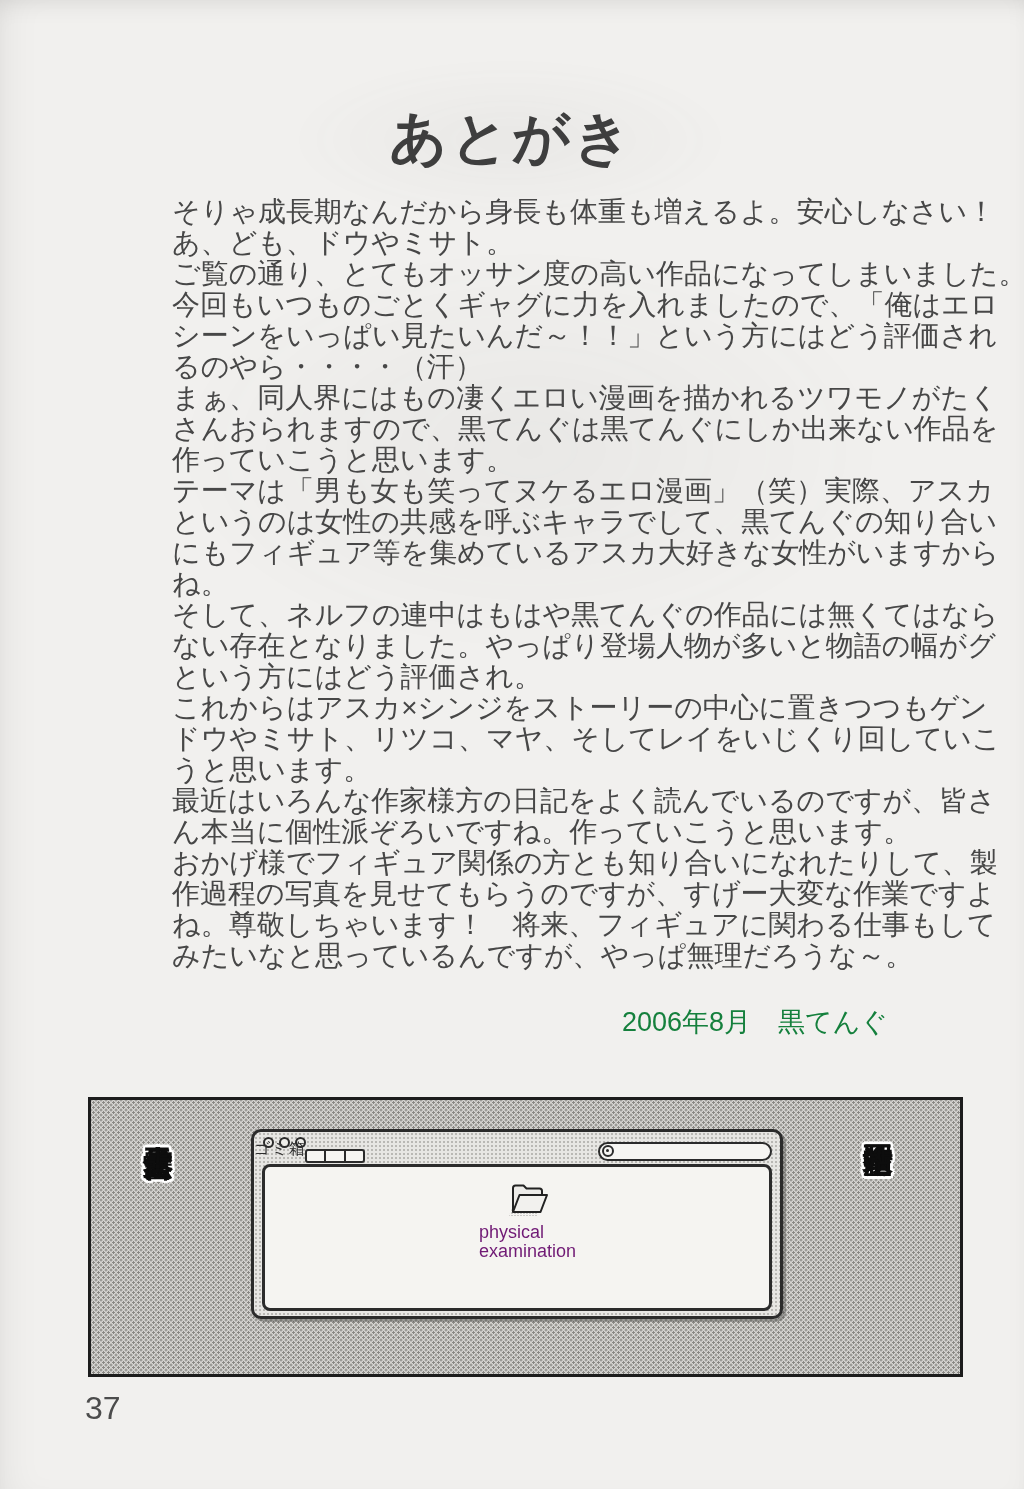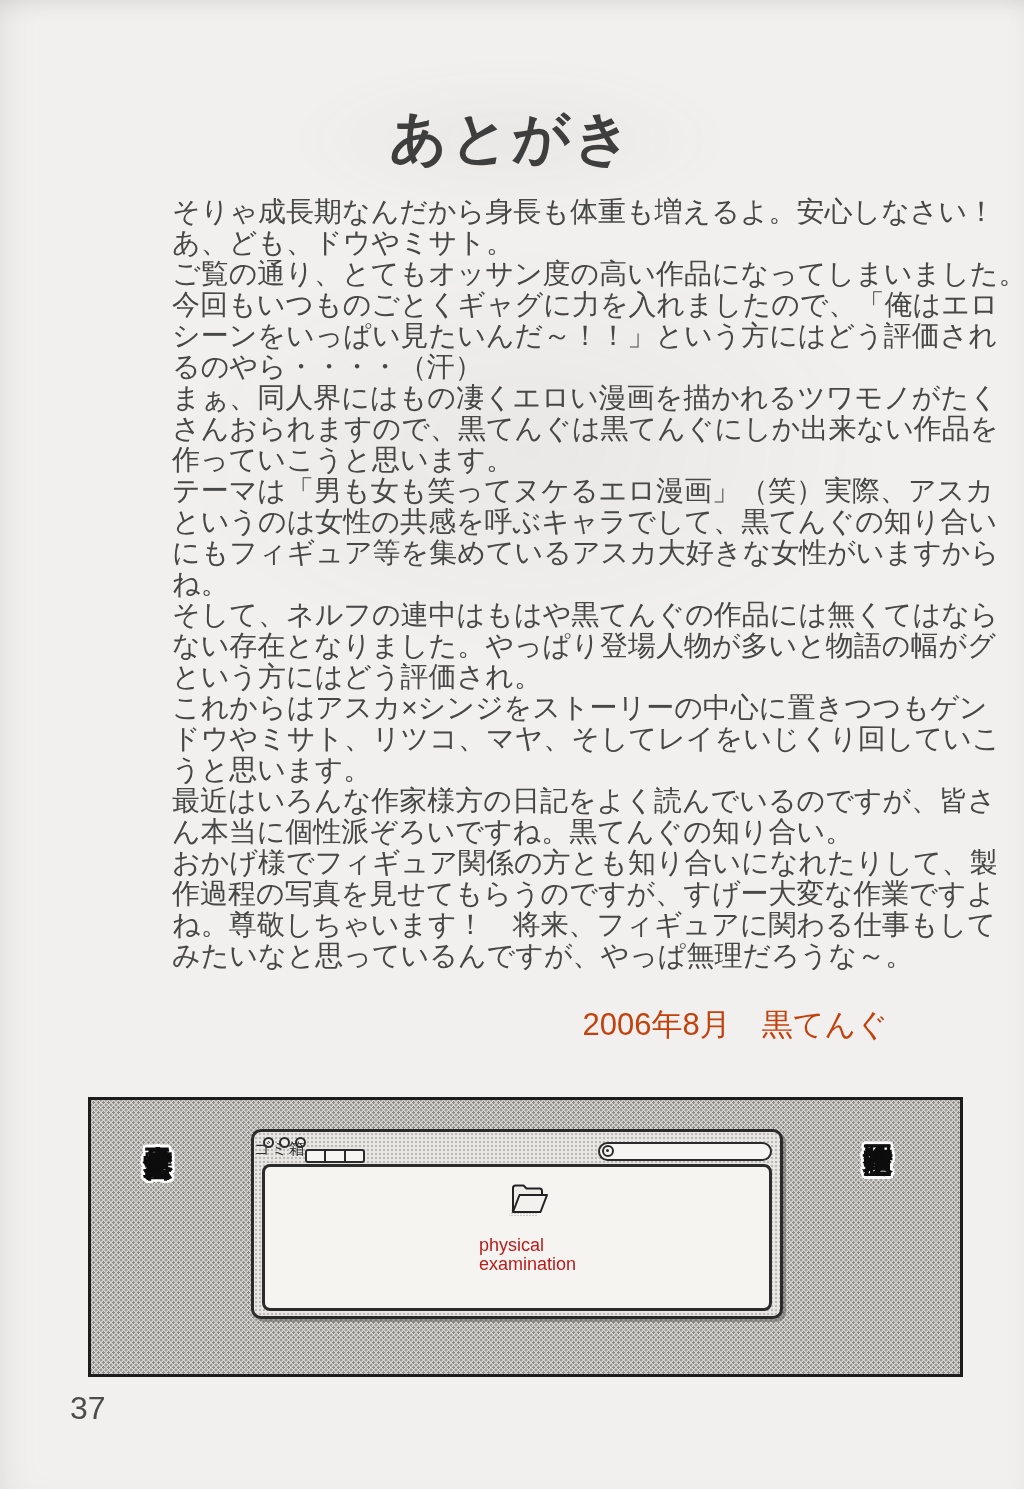--- a/index.html
+++ b/index.html
@@ -22,21 +22,21 @@
   }
 
   .body-text {
     position:absolute; left:172px; top:196px; width:745px;
     font-size:28px; line-height:31px; color:#474747;
   }
   .body-text .line { height:31px; white-space:nowrap; }
 
   .date {
     position:absolute; left:172px; top:1004px; width:716px; text-align:right;
-    font-size:31px; color:#c2410c;
+    font-size:27px; color:#15803d;
   }
 
   
   .panel {
     position:absolute; left:88px; top:1097px; width:875px; height:280px;
     box-sizing:border-box; border:3px solid #1c1c1c;
     background-color:#d5d4d1;
     background-image:
       radial-gradient(#898884 1px, rgba(0,0,0,0) 1.3px),
       radial-gradient(#898884 1px, rgba(0,0,0,0) 1.3px);
@@ -77,23 +77,23 @@
   .search .lens { position:absolute; left:2px; top:1px; width:12px; height:12px;
                   box-sizing:border-box; border:2.5px solid #2b2b2b; border-radius:50%;
                   background:#f6f5f2; }
   .search .lens::after { content:""; position:absolute; left:2px; top:2px;
                   width:3px; height:3px; border-radius:50%; background:#2b2b2b; }
   .content { position:absolute; left:8px; top:32px; width:510px; height:147px;
              box-sizing:border-box; border:3px solid #2b2b2b; border-radius:8px;
              background:#f5f4f1; }
   .folder-block { position:absolute; left:214px; top:12px; width:160px; }
   .folder-icon { margin-left:26px; display:block; }
-  .folder-label { font-size:18px; line-height:19px; color:#b91c1c; margin-top:17px; }
+  .folder-label { font-size:18px; line-height:19px; color:#701a75; margin-top:4px; }
 
-  .page-num { position:absolute; left:70px; top:1390px; font-size:32px; color:#4c4c4c; }
+  .page-num { position:absolute; left:85px; top:1390px; font-size:32px; color:#4c4c4c; }
 </style>
 </head>
 <body>
 
 <div class="page">
   <div class="ghost g1"></div>
   <div class="ghost g2"></div>
 
   <div class="title">あとがき</div>
 
@@ -111,21 +111,21 @@
     <div class="line">というのは女性の共感を呼ぶキャラでして、黒てんぐの知り合い</div>
     <div class="line">にもフィギュア等を集めているアスカ大好きな女性がいますから</div>
     <div class="line">ね。</div>
     <div class="line">そして、ネルフの連中はもはや黒てんぐの作品には無くてはなら</div>
     <div class="line">ない存在となりました。やっぱり登場人物が多いと物語の幅がグ</div>
     <div class="line">という方にはどう評価され。</div>
     <div class="line">これからはアスカ×シンジをストーリーの中心に置きつつもゲン</div>
     <div class="line">ドウやミサト、リツコ、マヤ、そしてレイをいじくり回していこ</div>
     <div class="line">うと思います。</div>
     <div class="line">最近はいろんな作家様方の日記をよく読んでいるのですが、皆さ</div>
-    <div class="line">ん本当に個性派ぞろいですね。黒てんぐの知り合い。</div>
+    <div class="line">ん本当に個性派ぞろいですね。作っていこうと思います。</div>
     <div class="line">おかげ様でフィギュア関係の方とも知り合いになれたりして、製</div>
     <div class="line">作過程の写真を見せてもらうのですが、すげー大変な作業ですよ</div>
     <div class="line">ね。尊敬しちゃいます！　将来、フィギュアに関わる仕事もして</div>
     <div class="line">みたいなと思っているんですが、やっぱ無理だろうな～。</div>
   </div>
 
   <div class="date">2006年8月　黒てんぐ</div>
 
   <div class="panel">
     <div class="vtext vleft">當然會暴露了！</div>

